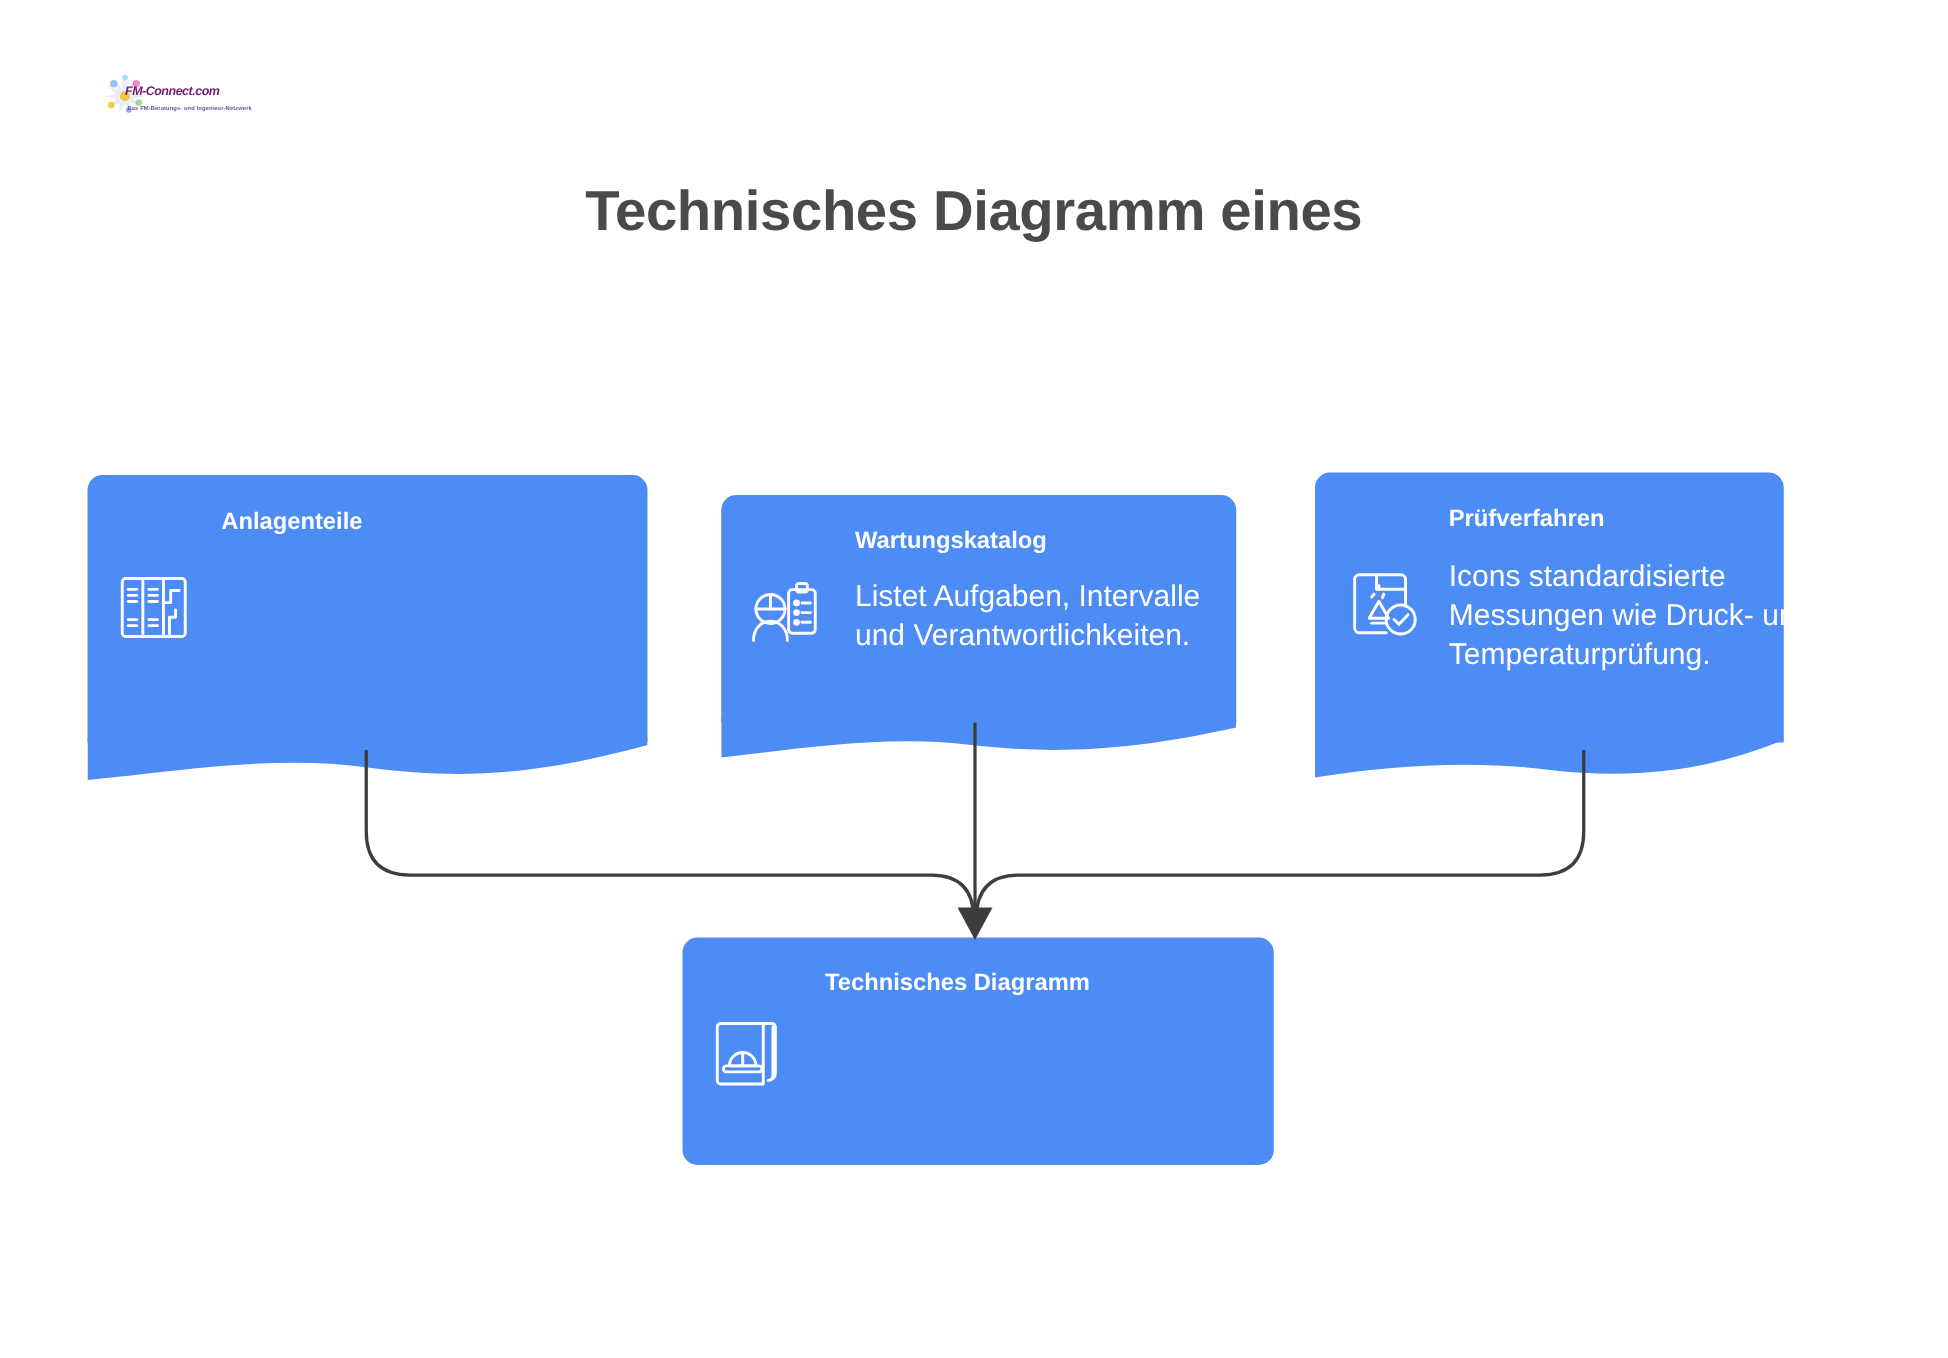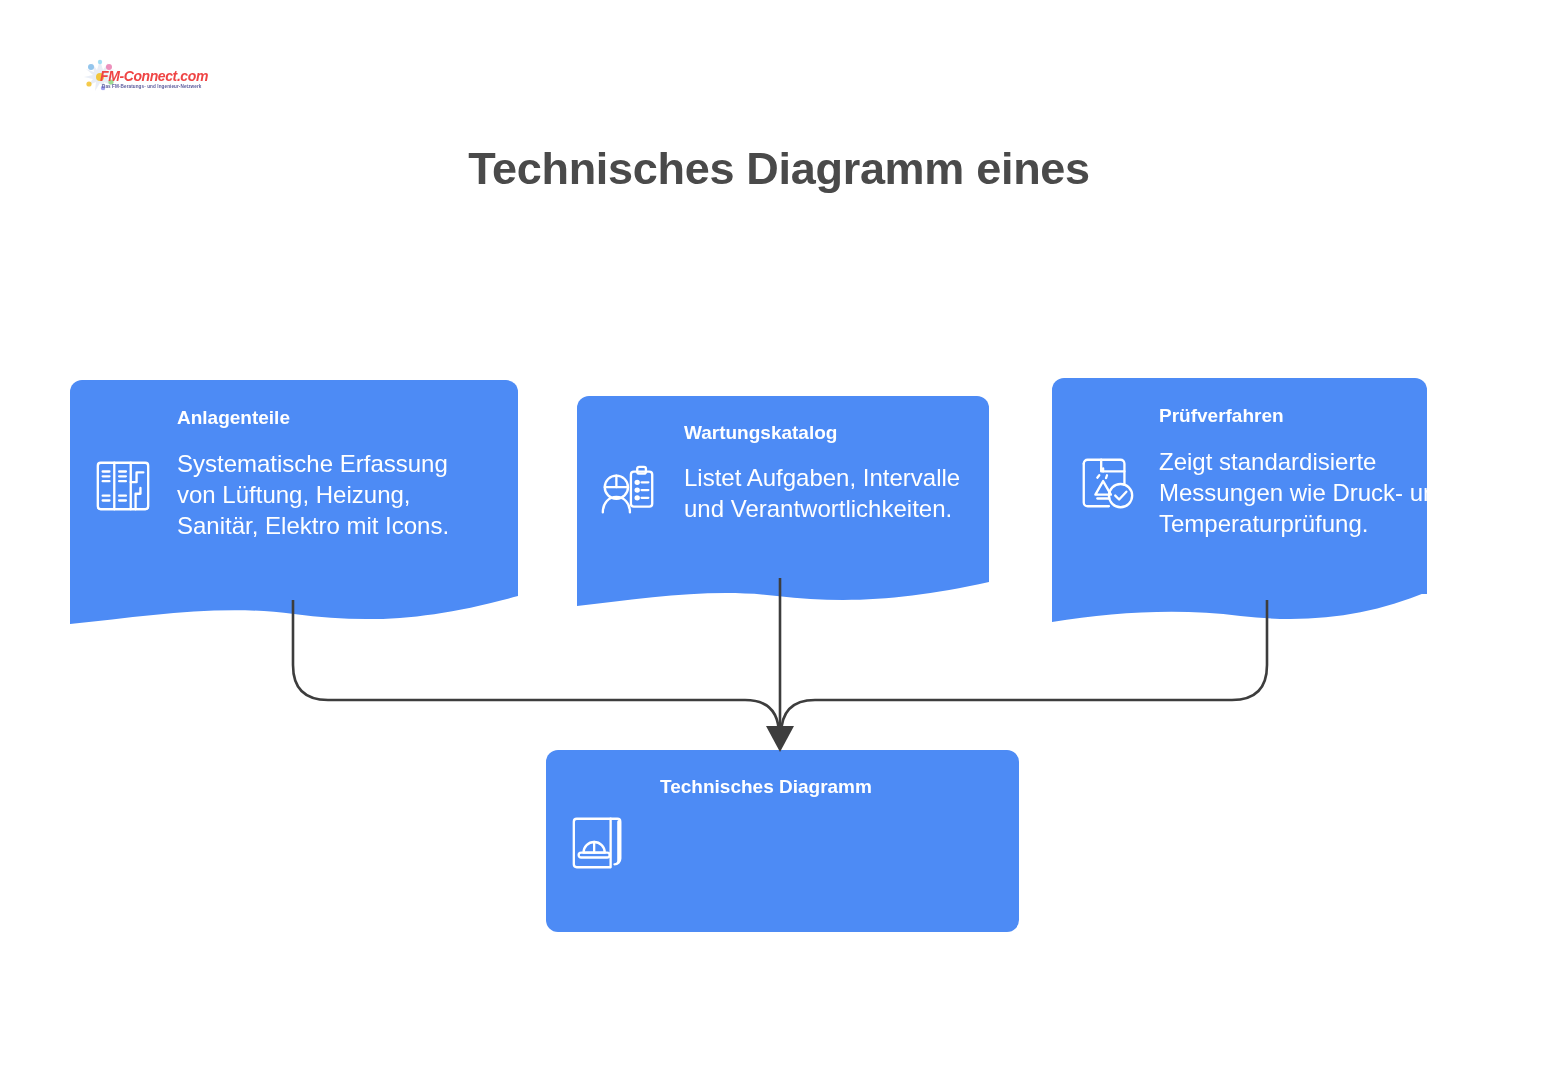--- a/index.html
+++ b/index.html
@@ -128,21 +128,21 @@
       <path d="M22 4 L25 14 L30 7 L28 16 L36 13 L29 19 L38 21 L29 23 L35 30 L26 26 L27 35 L22 27 L17 35 L18 26 L9 30 L15 23 L6 21 L15 19 L8 13 L16 16 L14 7 L19 14 Z" fill="#dfe6f2" opacity="0.75"></path>
       <circle cx="22" cy="21" r="4" fill="#f2b705" opacity="0.85"></circle>
       <circle cx="13" cy="11" r="3" fill="#7ab8e8" opacity="0.9"></circle>
       <circle cx="31" cy="11" r="3" fill="#e86ea8" opacity="0.85"></circle>
       <circle cx="33" cy="26" r="2.6" fill="#8ad17a" opacity="0.9"></circle>
       <circle cx="11" cy="28" r="2.6" fill="#f2b705" opacity="0.8"></circle>
       <circle cx="25" cy="32" r="2.2" fill="#7a7ae8" opacity="0.8"></circle>
       <circle cx="22" cy="6" r="2.2" fill="#8fd6f2" opacity="0.9"></circle>
     </g>
   </svg>
-  <div style="position:absolute;left:22px;top:12px;font-size:14px;font-weight:700;color:#ef4444;letter-spacing:-0.4px;font-style:italic;">FM-Connect.com</div>
+  <div style="position:absolute;left:22px;top:12px;font-size:10px;font-weight:700;color:#701a75;letter-spacing:-0.4px;font-style:italic;">FM-Connect.com</div>
   <div style="position:absolute;left:24px;top:28px;font-size:4.6px;font-weight:700;color:#5b5b9c;letter-spacing:0.1px;">Das FM-Beratungs- und Ingenieur-Netzwerk</div>
 </div>
 
 <div id="title">
   <div>Technisches Diagramm eines</div>
 </div>
 
 <svg id="connectors" viewBox="0 0 1558 1086">
 
   <path d="M 293 600 L 293 665 Q 293 700 328 700 L 745 700 Q 779 700 779 735 L 779 742" fill="none" stroke="#3d3d3d" stroke-width="2.6"></path>
@@ -153,21 +153,20 @@
 
   <polygon points="780,752 766,726 794,726" fill="#3d3d3d"></polygon>
 </svg>
 
 <div class="card wavy" id="card-1">
   <svg class="wave" viewBox="0 0 448 40" preserveAspectRatio="none">
     <path d="M0,0 L448,0 L448,6 C360,30 300,34 224,24 C150,14 78,26 0,34 Z" fill="#4d8bf5"></path>
   </svg>
   <div class="body-wrap">
     <div class="card-title">Anlagenteile</div>
-    <div class="card-desc">Systematische Erfassung von Lüftung, Heizung, Sanitär, Elektro mit Icons.</div>
   </div>
 </div>
 <div class="icon-abs" id="icon-1">
   <svg viewBox="0 0 64 64" fill="none" stroke="#ffffff" stroke-width="2.4" stroke-linecap="round" stroke-linejoin="round">
     <rect x="6" y="8" width="52" height="48" rx="3"></rect>
     <line x1="23" y1="8" x2="23" y2="56"></line>
     <line x1="40" y1="8" x2="40" y2="56"></line>
     <line x1="11" y1="17" x2="18" y2="17"></line>
     <line x1="11" y1="22" x2="18" y2="22"></line>
     <line x1="11" y1="27" x2="18" y2="27"></line>
@@ -208,21 +207,21 @@
     <line x1="46" y1="37" x2="53" y2="37"></line>
   </svg>
 </div>
 
 <div class="card wavy" id="card-3">
   <svg class="wave" viewBox="0 0 438 40" preserveAspectRatio="none">
     <path d="M0,0 L438,0 L438,2 C370,26 300,34 220,26 C148,18 72,22 0,32 Z" fill="#4d8bf5"></path>
   </svg>
   <div class="body-wrap">
     <div class="card-title">Prüfverfahren</div>
-    <div class="card-desc">Zeigt standardisierte Messungen wie Druck- und Temperaturprüfung.</div>
+    <div class="card-desc">Icons standardisierte Messungen wie Druck- und Temperaturprüfung.</div>
   </div>
 </div>
 <div class="icon-abs" id="icon-3">
   <svg viewBox="0 0 64 64" fill="none" stroke="#ffffff" stroke-width="2.4" stroke-linecap="round" stroke-linejoin="round">
     <path d="M8 12 a4 4 0 0 1 4 -4 h34 a4 4 0 0 1 4 4 v22"></path>
     <path d="M8 12 v40 a4 4 0 0 0 4 4 h22"></path>
     <path d="M26 8 v12 h24"></path>
     <path d="M32 24 l-1 3 M24 24 l-2 2.5 M28 20 v-3"></path>
     <path d="M28 30 L36 44 H20 Z"></path>
     <line x1="22" y1="48" x2="34" y2="48"></line>

